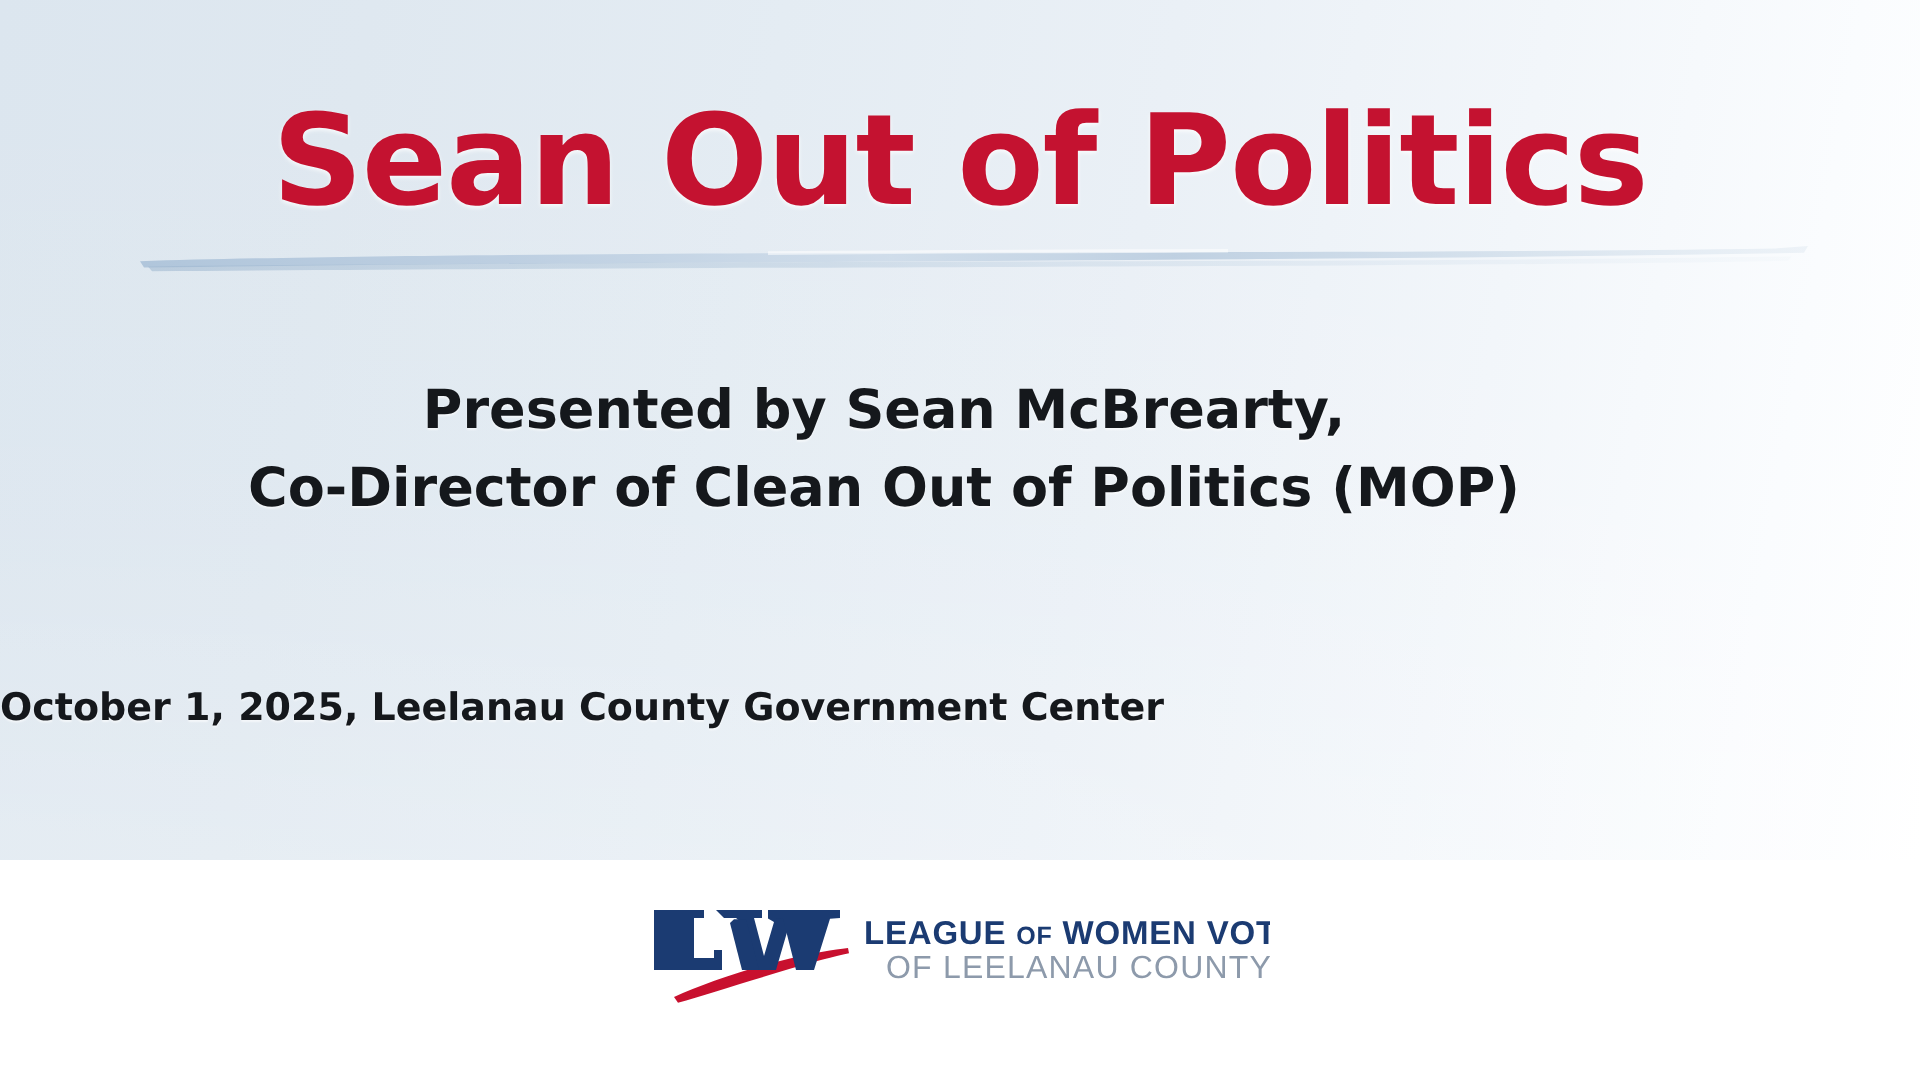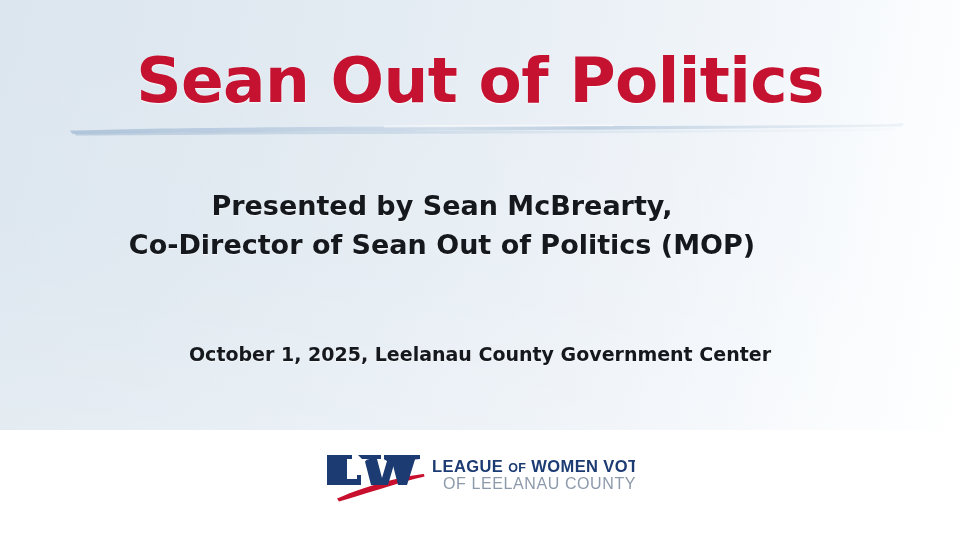--- a/index.html
+++ b/index.html
@@ -107,21 +107,21 @@
     white-space: nowrap;
     text-shadow: 0 1px 1px rgba(255,255,255,0.6);
   }
 
   
   .event-line {
     position: absolute;
     left: 0;
     top: 341px;
     width: 960px;
-    text-align: center;
+    text-align: left;
     font-family: "DejaVu Sans", sans-serif;
     font-weight: bold;
     font-size: 19px;
     line-height: 26px;
     color: #15181c;
     white-space: nowrap;
     text-shadow: 0 1px 1px rgba(255,255,255,0.6);
   }
 
   
@@ -174,21 +174,21 @@
                C700,10.8 770,10.2 830,9.2 L828,11.4
                C766,12.5 694,13.2 606,13.7 C514,14.2 412,14.6 292,15.0
                C188,15.4 92,15.9 10,16.6 Z" fill="url(#brushFade2)"></path>
       <path d="M318,6.6 C392,6.0 470,5.7 548,5.5 L548,7.2
                C470,7.5 392,7.9 318,8.5 Z" fill="#ffffff" opacity="0.55"></path>
     </svg>
   </div>
 
   <div class="subtitle-block">
     <div class="subtitle-line">Presented by Sean McBrearty,</div>
-    <div class="subtitle-line">Co-Director of Sean Out of Politics (MOP)</div>
+    <div class="subtitle-line">Co-Director of Clean Out of Politics (MOP)</div>
   </div>
 
   <div class="event-line">October 1, 2025, Leelanau County Government Center</div>
 
   <div class="logo">
     <svg width="310" height="56" viewBox="0 0 310 56" xmlns="http://www.w3.org/2000/svg">
 
       <g>
         <path d="M12,50.5 C26,44.2 48,36.4 70,31.2 C82,28.4 92,26.8 99,26.0
                  L99.5,28.6 C92,30.2 82,32.8 70,36.4 C48,43.0 27,49.6 14,53.4 Z" fill="#c8102e"></path>

